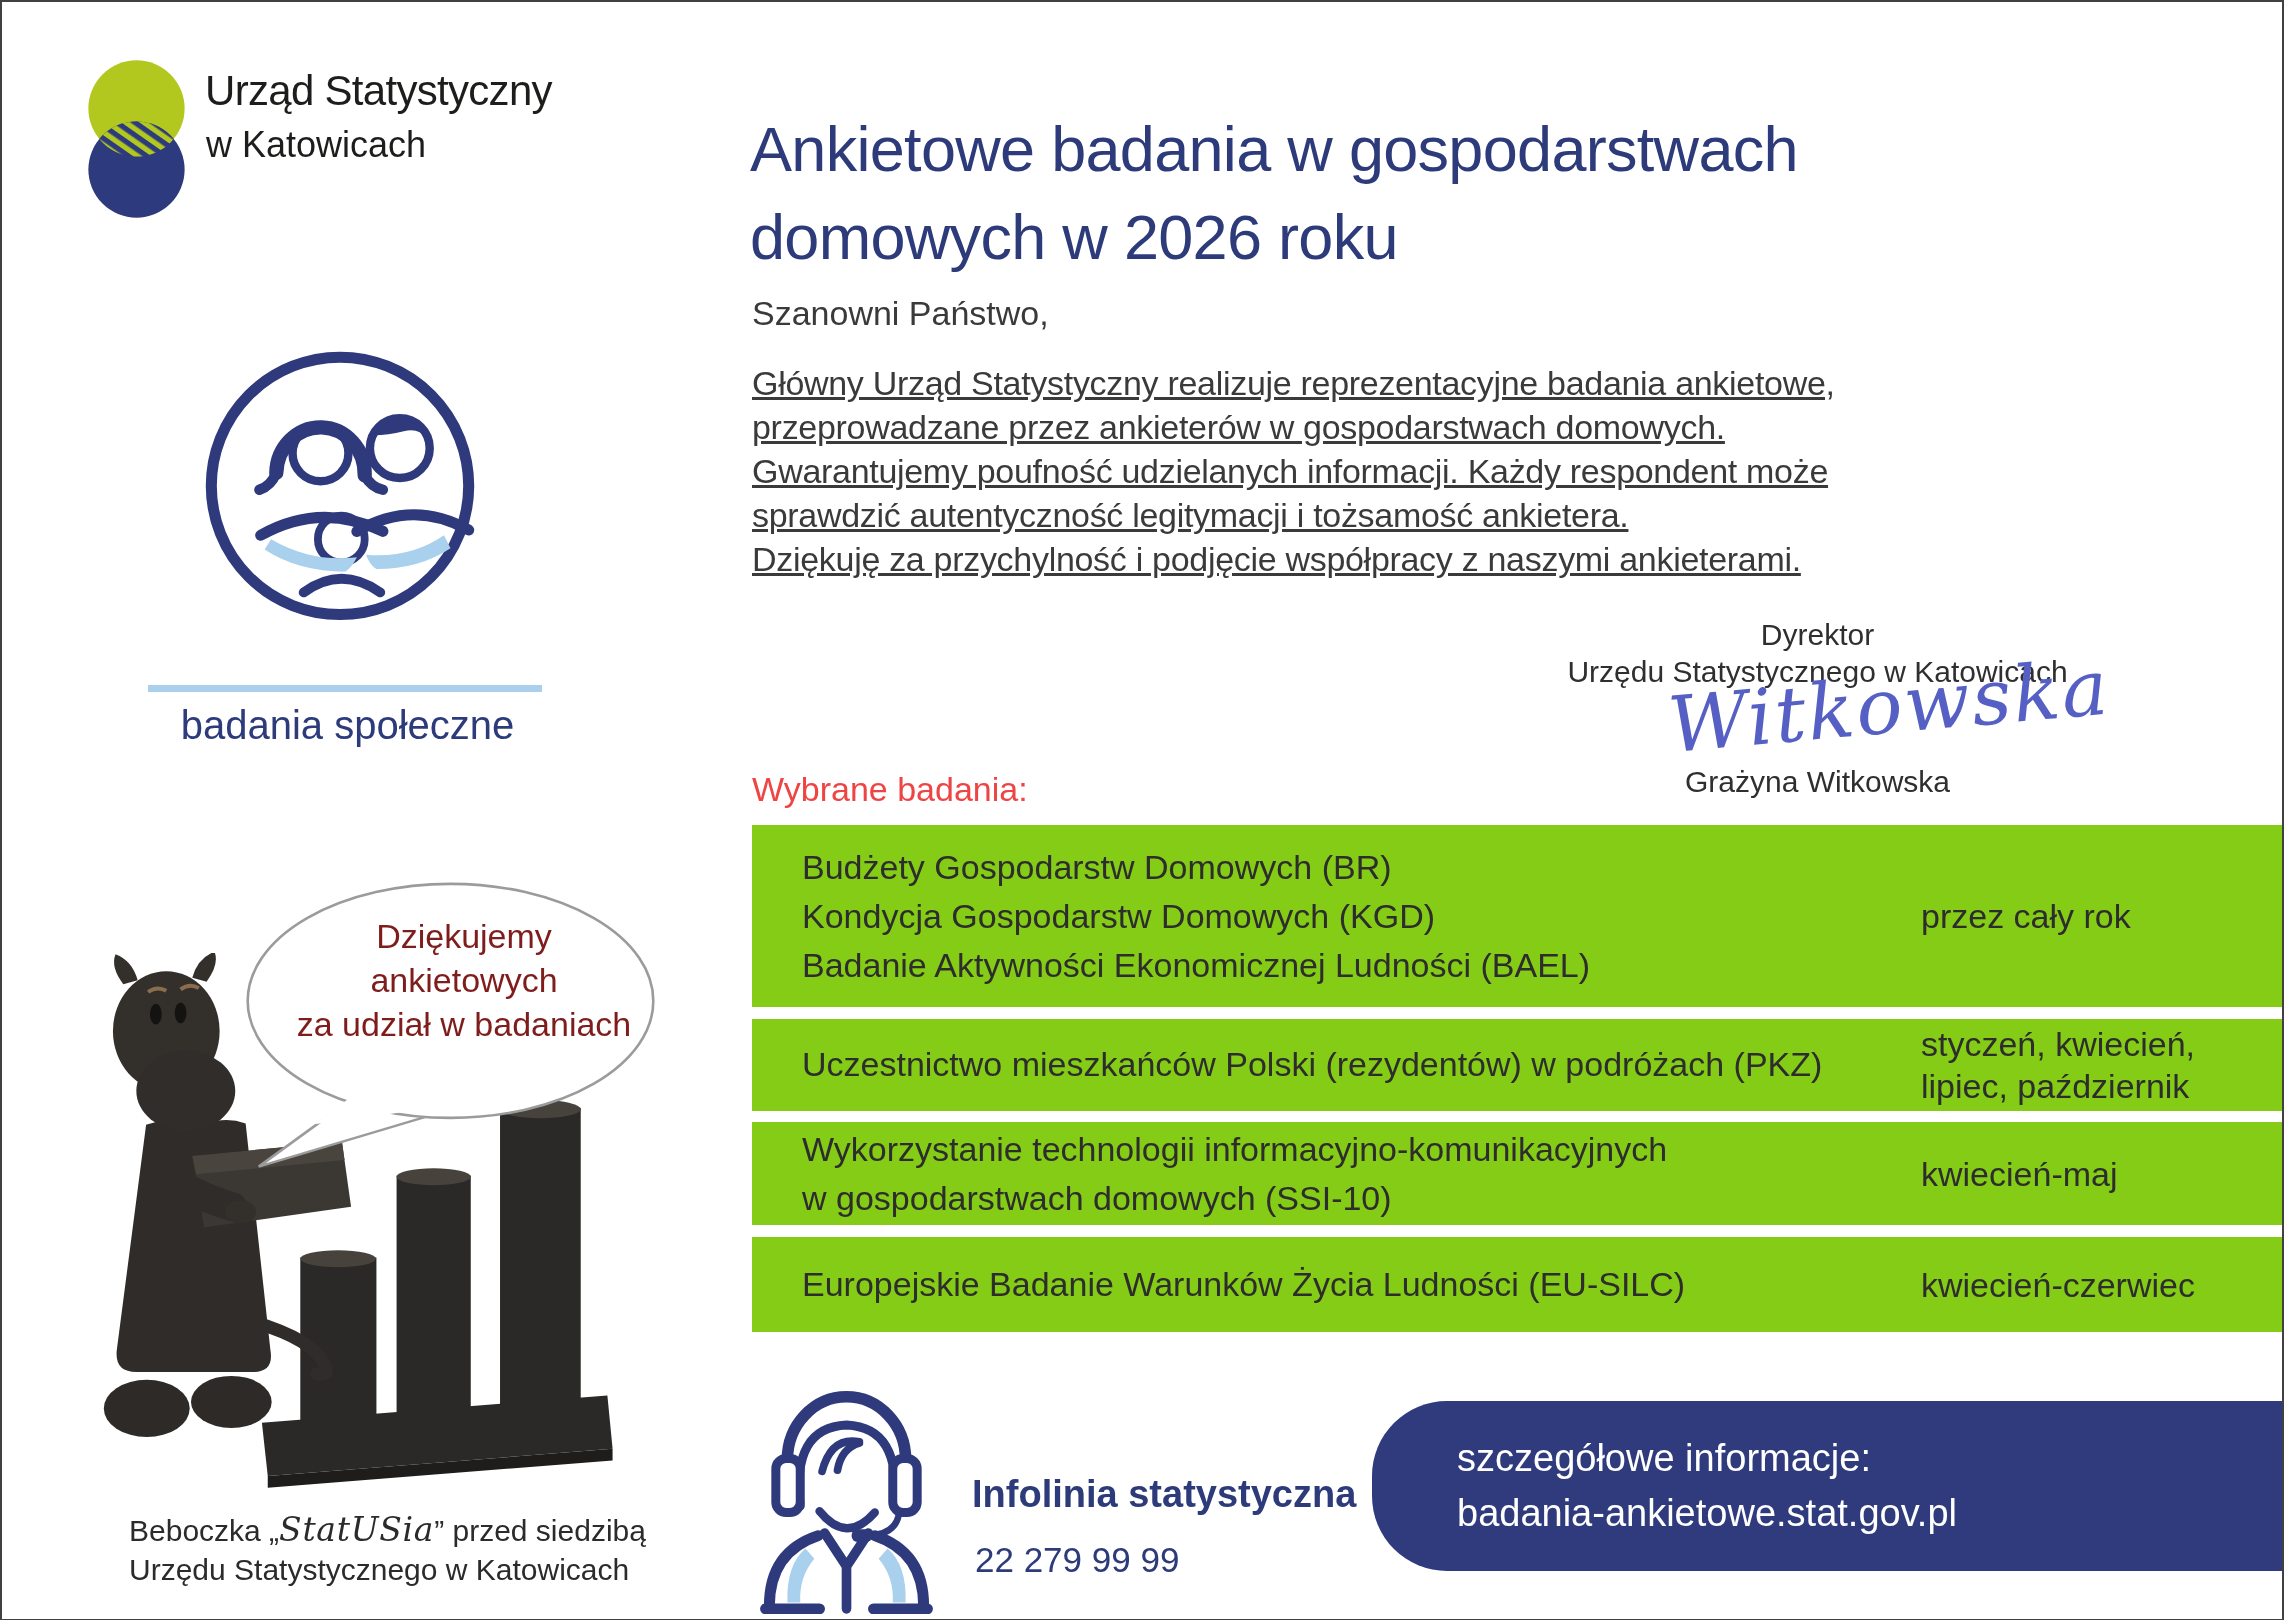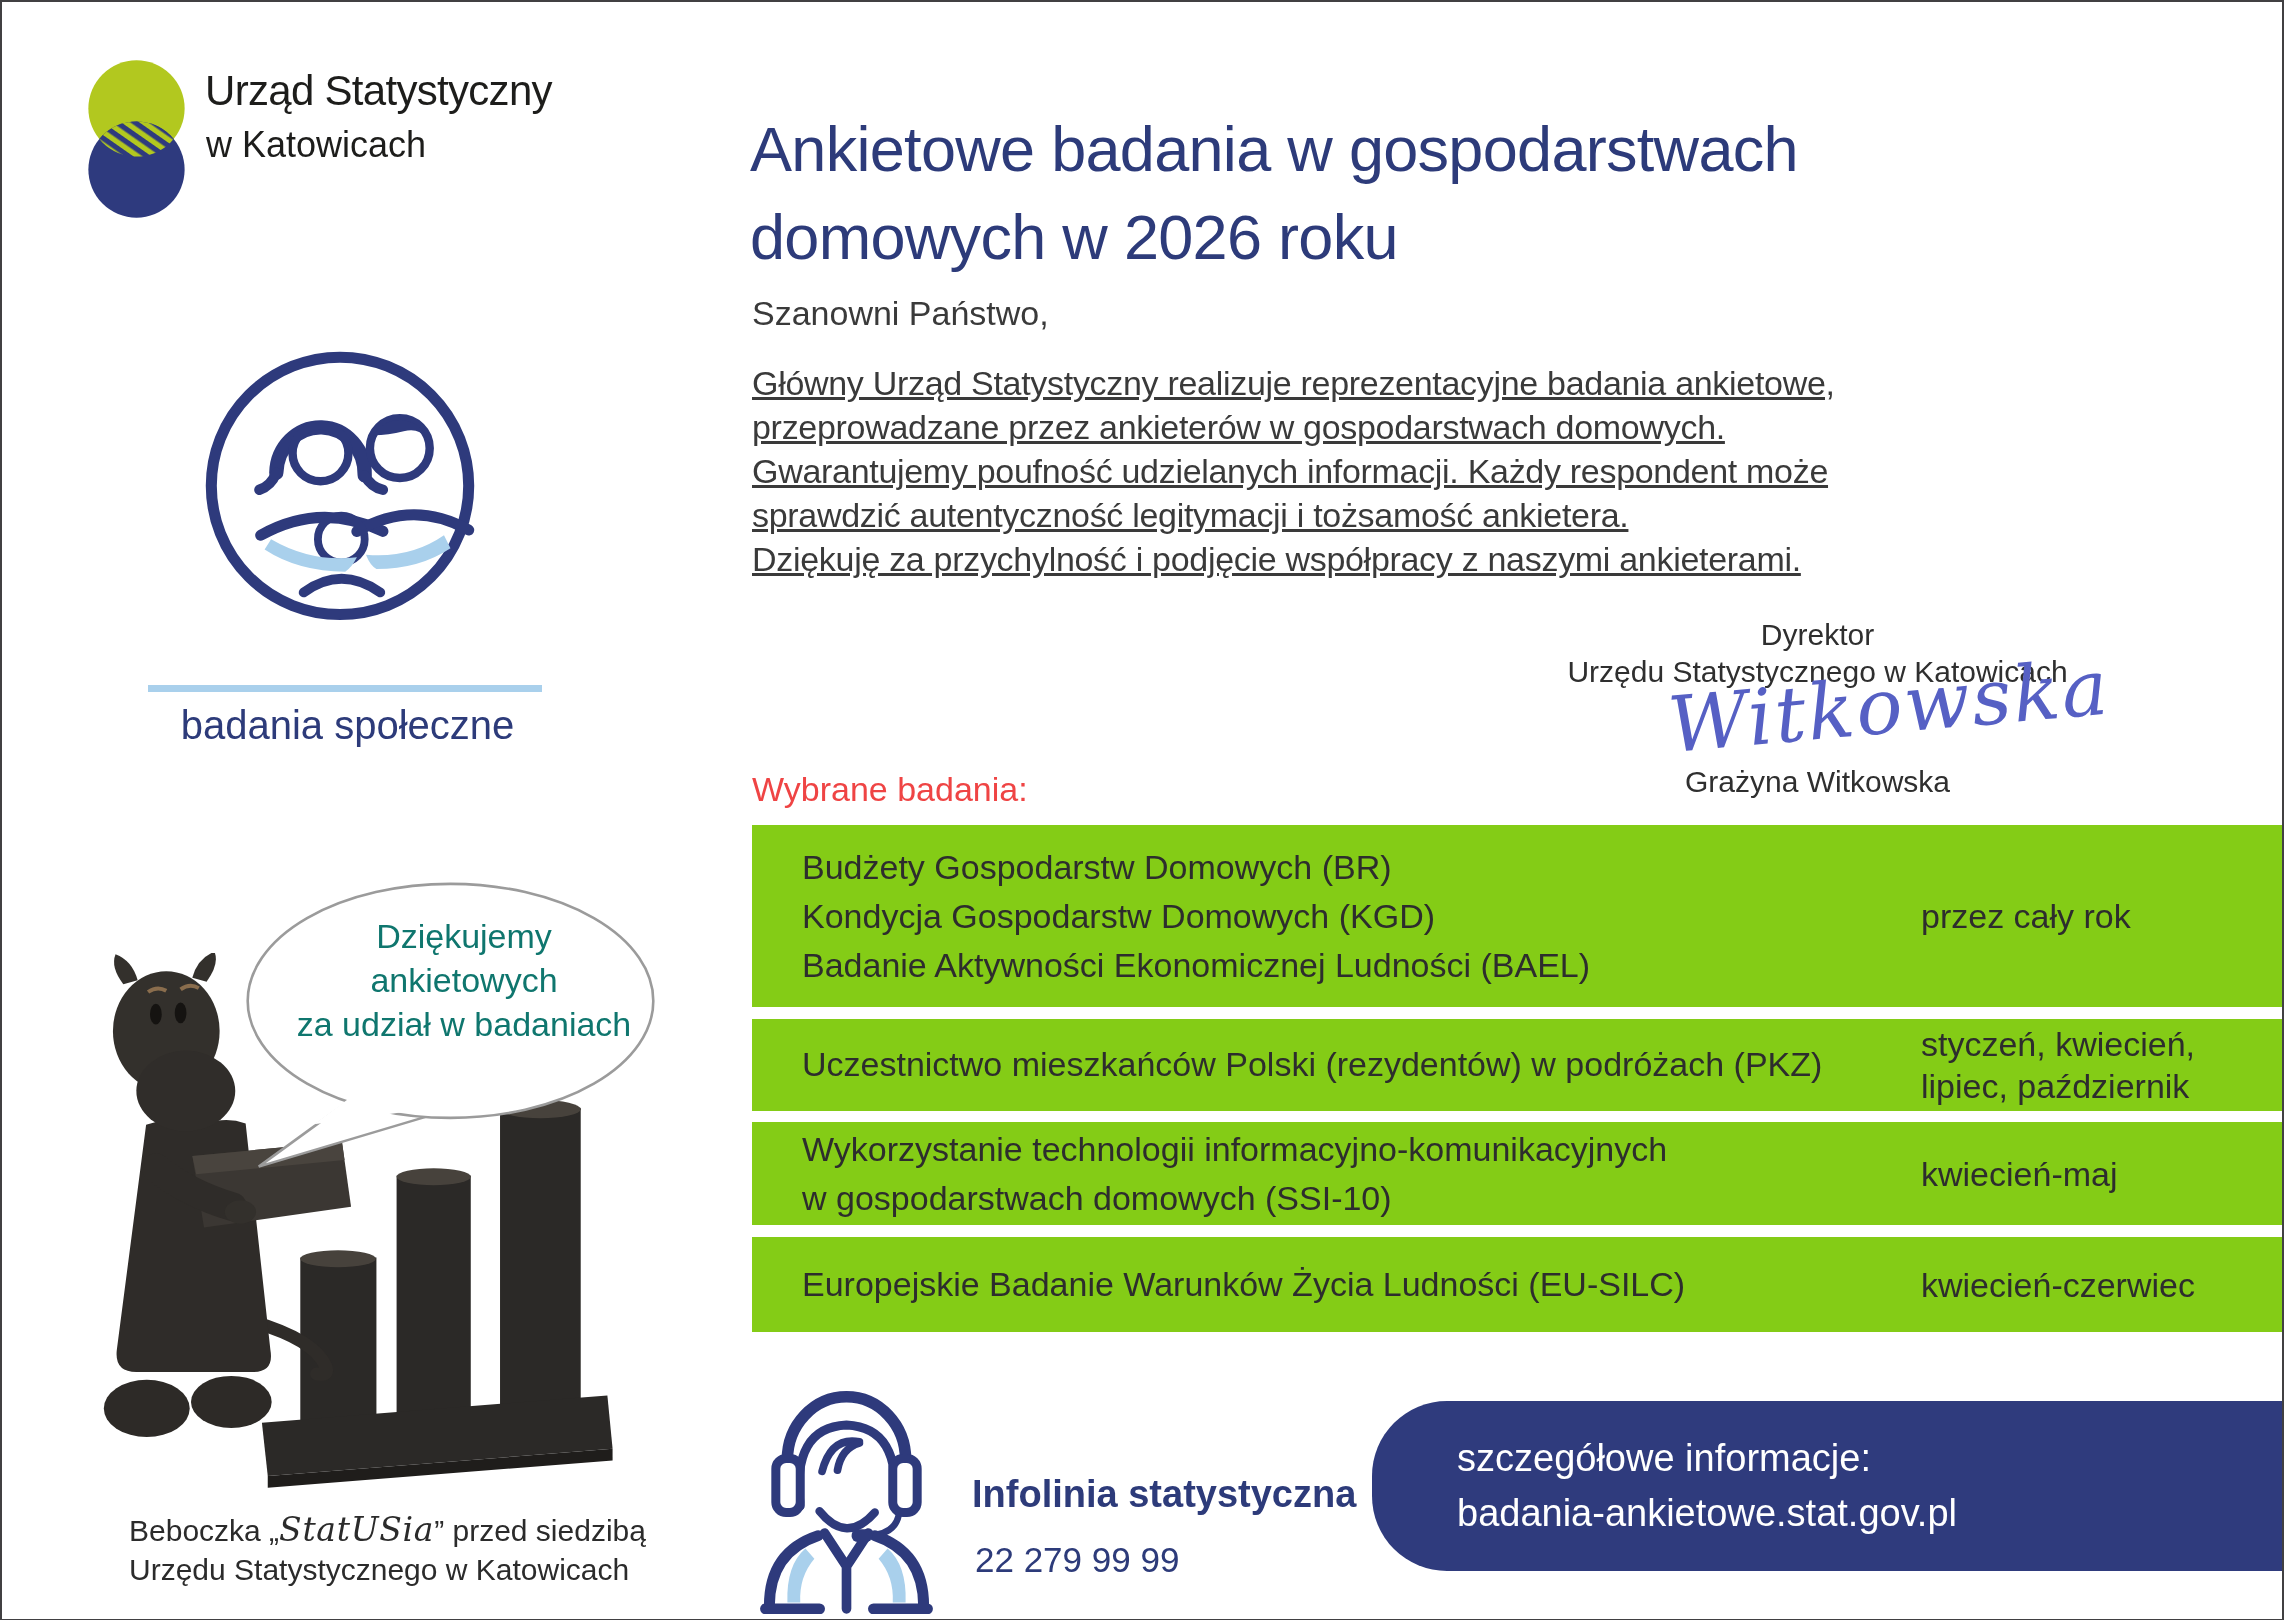--- a/index.html
+++ b/index.html
@@ -40,21 +40,21 @@
   .row{position:relative; background:#84cc16; margin-bottom:11.7px;
        display:flex; flex-direction:column; justify-content:center;
        font-size:34px; line-height:49px; color:#2d2d2d; padding-left:50px; box-sizing:border-box;}
   .row .period{position:absolute; left:1169px; top:0; bottom:0;
        display:flex; flex-direction:column; justify-content:center;
        line-height:42px; padding-left:0;}
   .r1{height:182px;} .r2{height:92px;} .r3{height:103px;} .r4{height:95px;}
 
   
   .bubble-text{left:280px; top:912px; width:364px; text-align:center;
-               font-size:34px; line-height:44px; color:#0f766e;}
+               font-size:34px; line-height:44px; color:#7f1d1d;}
   .caption{left:127px; top:1508px; width:625px; font-size:30px; line-height:39px; color:#2b2b2b;}
   .caption .hand{font-family:"DejaVu Serif", serif; font-style:italic; font-size:33px; letter-spacing:0.7px;}
 
   
   .hotline-label{left:970px; top:1471px; font-size:38px; font-weight:bold; color:#2d3b7a;}
   .hotline-phone{left:973px; top:1538px; font-size:35px; color:#2d3b7a;}
 
   
   .info-box{left:1370px; top:1399px; width:912px; height:170px; background:#2f3b7d;
             border-radius:75px 0 0 75px; display:flex; flex-direction:column;

